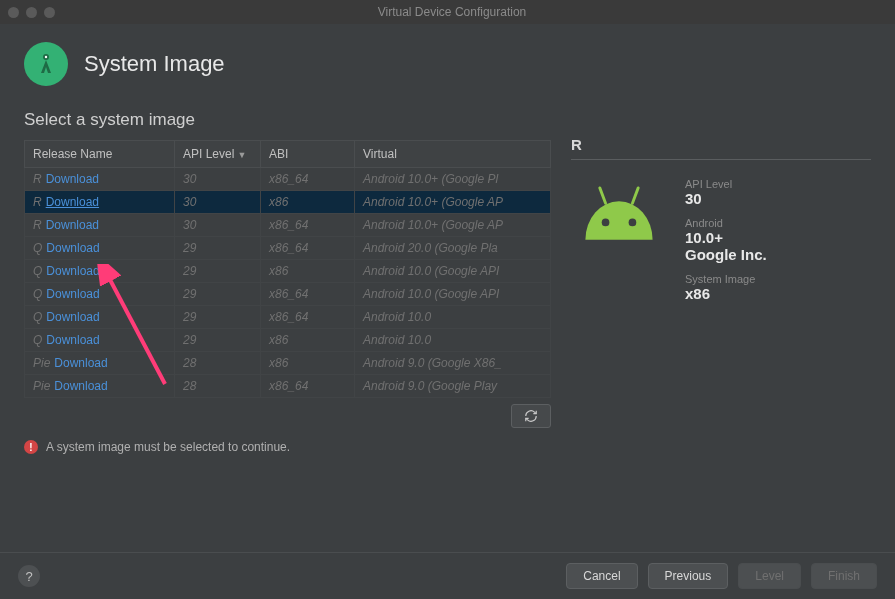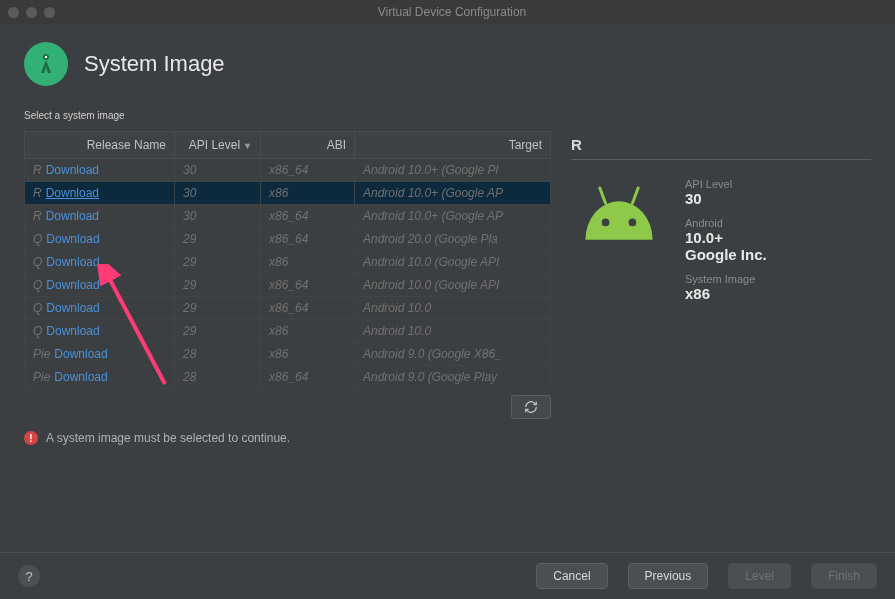--- a/index.html
+++ b/index.html
@@ -38,31 +38,31 @@
     width: 44px; height: 44px; border-radius: 50%;
     background: #33b174;
     display: flex; align-items: center; justify-content: center;
   }
   .page-title { color: #e8e8e8; font-size: 22px; font-weight: 500; }
   .content {
     flex: 1; display: flex; gap: 20px;
     padding: 10px 24px 0 24px;
   }
   .left { flex: 1; min-width: 0; }
-  .subtitle { color: #cfcfcf; font-size: 10px; margin-bottom: 10px; }
+  .subtitle { color: #cfcfcf; font-size: 17px; margin-bottom: 10px; }
   .tabs { display: flex; gap: 22px; border-bottom: 1px solid #555; margin-bottom: 6px; }
   .tab { padding: 6px 2px 8px; color: #a0a0a0; font-size: 12px; cursor: pointer; position: relative; }
   .tab.active { color: #d0d0d0; }
   .tab.active::after {
     content: ""; position: absolute; left: -2px; right: -2px; bottom: -1px;
     height: 2px; background: #3b7fd6;
   }
   table { width: 100%; border-collapse: collapse; table-layout: fixed; }
   thead th {
-    text-align: right; font-weight: 400; font-size: 12px; color: #c0c0c0;
+    text-align: left; font-weight: 400; font-size: 12px; color: #c0c0c0;
     padding: 6px 8px; border: 1px solid #4a4d4f; background: #3f4244;
     white-space: nowrap; overflow: hidden; text-overflow: ellipsis;
   }
   tbody td {
     padding: 4px 8px; border: 1px solid #414446;
     font-style: italic; color: #707070; font-size: 12px;
     white-space: nowrap; overflow: hidden; text-overflow: ellipsis;
   }
   tbody tr.selected td { background: #0d293e; }
   .rel { display: inline-flex; align-items: baseline; gap: 4px; }
@@ -97,21 +97,21 @@
   .footer {
     border-top: 1px solid #4a4d4f;
     display: flex; align-items: center; justify-content: space-between;
     padding: 10px 18px; background: #3c3f41;
   }
   .help {
     width: 22px; height: 22px; border-radius: 50%; background: #4d5052;
     display: flex; align-items: center; justify-content: center;
     color: #c0c0c0; font-size: 13px; cursor: pointer;
   }
-  .buttons { display: flex; gap: 20px; }
+  .buttons { display: flex; gap: 10px; }
   .btn {
     padding: 5px 16px; font-size: 12px; color: #d8d8d8;
     border: 1px solid #5c5f61; border-radius: 4px; background: #4c4f51;
     cursor: pointer;
   }
   .btn.disabled { color: #707070; border-color: #4a4d4f; cursor: default; }
 
   .arrow-annotation {
     position: absolute; left: 95px; top: 264px; pointer-events: none;
   }
@@ -149,21 +149,21 @@
           <col style="width:150px">
             <col style="width:86px">
             <col style="width:94px">
             <col>
         </colgroup>
         <thead>
           <tr>
             <th>Release Name</th>
             <th><span>API Level</span><span class="sort-arrow">▼</span></th>
             <th>ABI</th>
-            <th>Target</th>
+            <th>Virtual</th>
           </tr>
         </thead>
         <tbody id="tbody">
             <tr>
               <td><span class="rel">
                   <span class="codename">R</span> 
                   <span class="dl-link">Download</span>
                 </span></td>
               <td>30</td>
               <td>x86_64</td>

